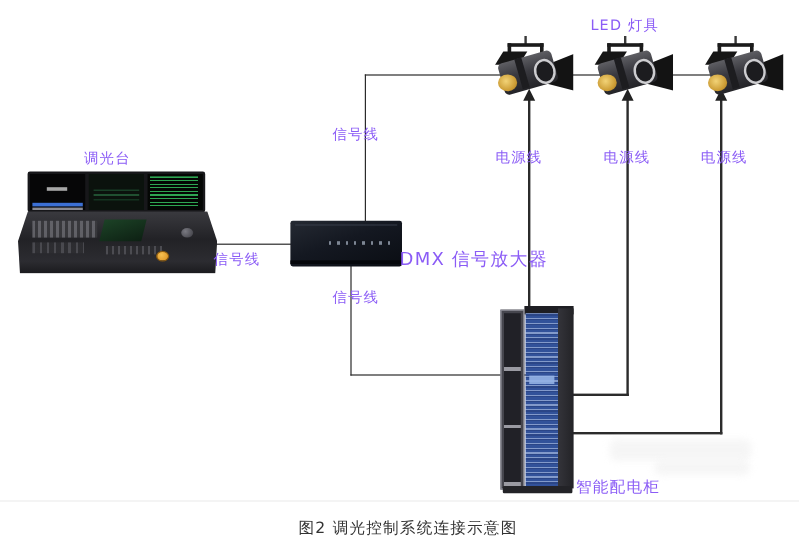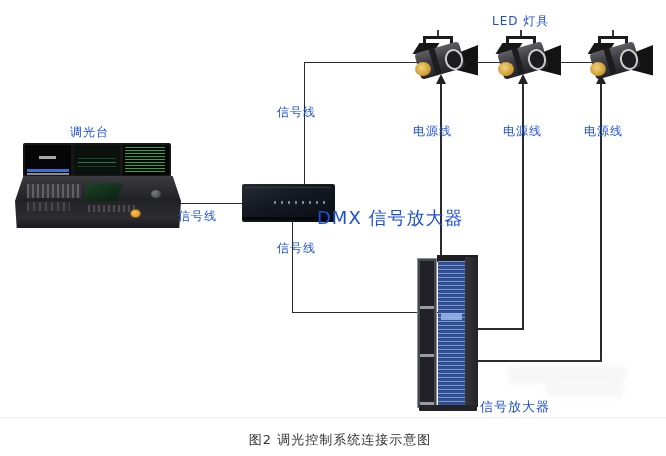--- a/index.html
+++ b/index.html
@@ -1,20 +1,20 @@
 <!DOCTYPE html>
 <html><head>
 <meta charset="utf-8">
 <style>
   html,body{margin:0;padding:0;background:#fff;}
   #stage{
     position:relative;width:666px;height:456px;background:#ffffff;overflow:hidden;
     font-family:"DejaVu Sans",sans-serif;color:#454545;
   }
-  .lbl{position:absolute;font-size:12px;color:#1d4ed8;white-space:nowrap;line-height:1.1;letter-spacing:1px;}
+  .lbl{position:absolute;font-size:12px;color:#8b5cf6;white-space:nowrap;line-height:1.1;letter-spacing:1px;}
   .line{position:absolute;background:#2b2b2b;}
   .arrowhead{position:absolute;width:0;height:0;border-left:5px solid transparent;border-right:5px solid transparent;border-bottom:10px solid #222;}
 
   
   .console{position:absolute;left:15px;top:140px;width:166px;height:90px;}
   .con-screens{position:absolute;left:8px;top:3px;width:148px;height:34px;background:#17171a;border-radius:2px;display:flex;gap:3px;padding:2px;box-sizing:border-box;}
   .con-scr{flex:1;background:#060607;position:relative;overflow:hidden;}
   .con-scr1 .dash{position:absolute;left:30%;top:38%;width:38%;height:3px;background:#cfcfcf;opacity:.8;}
   .con-scr1 .bluebar{position:absolute;left:4%;bottom:3px;width:92%;height:3px;background:#3b6fd4;}
   .con-scr1 .graybar{position:absolute;left:4%;bottom:0;width:92%;height:2px;background:#8a8a92;}
@@ -108,21 +108,21 @@
       <div class="con-orange"></div>
     </div>
   </div>
   <div class="lbl" style="left:178px;top:210px;">信号线</div>
 
   <div class="amp">
     <div class="topedge"></div>
       <div class="ports"></div>
       <div class="botedge"></div>
   </div>
-  <div class="lbl" style="left:317px;top:208px;font-size:18px;">DMX 信号放大器</div>
+  <div class="lbl" style="left:333px;top:208px;font-size:15px;">DMX 信号放大器</div>
   <div class="lbl" style="left:277px;top:106px;">信号线</div>
   <div class="lbl" style="left:277px;top:242px;">信号线</div>
 
   <div class="lbl" style="left:492px;top:15px;">LED 灯具</div>
   <div class="light" style="left:410px;top:30px;">
     <div class="stem"></div>
       <div class="yoke"></div>
       <div class="barn-right"></div>
       <div class="barn-top"></div>
     <div class="body"></div>
@@ -158,21 +158,21 @@
   <div class="cab-cap"></div>
   <div class="cab-door">
       <div class="mesh"></div>
     </div>
   <div class="cab-body">
     <div class="stripes"></div>
       <div class="display"></div>
   </div>
   <div class="cab-side"></div>
   <div class="cab-base"></div>
-  <div class="lbl" style="left:480px;top:400px;font-size:13px;">信号放大器</div>
+  <div class="lbl" style="left:480px;top:400px;font-size:13px;">智能配电柜</div>
 
   <div class="watermark" style="left:508px;top:366px;width:118px;height:18px;"></div>
   <div class="watermark" style="left:545px;top:384px;width:80px;height:12px;"></div>
 
   <div class="sep"></div>
   <div class="caption">图2 调光控制系统连接示意图</div>
 
 </div>
 
 </body></html>

